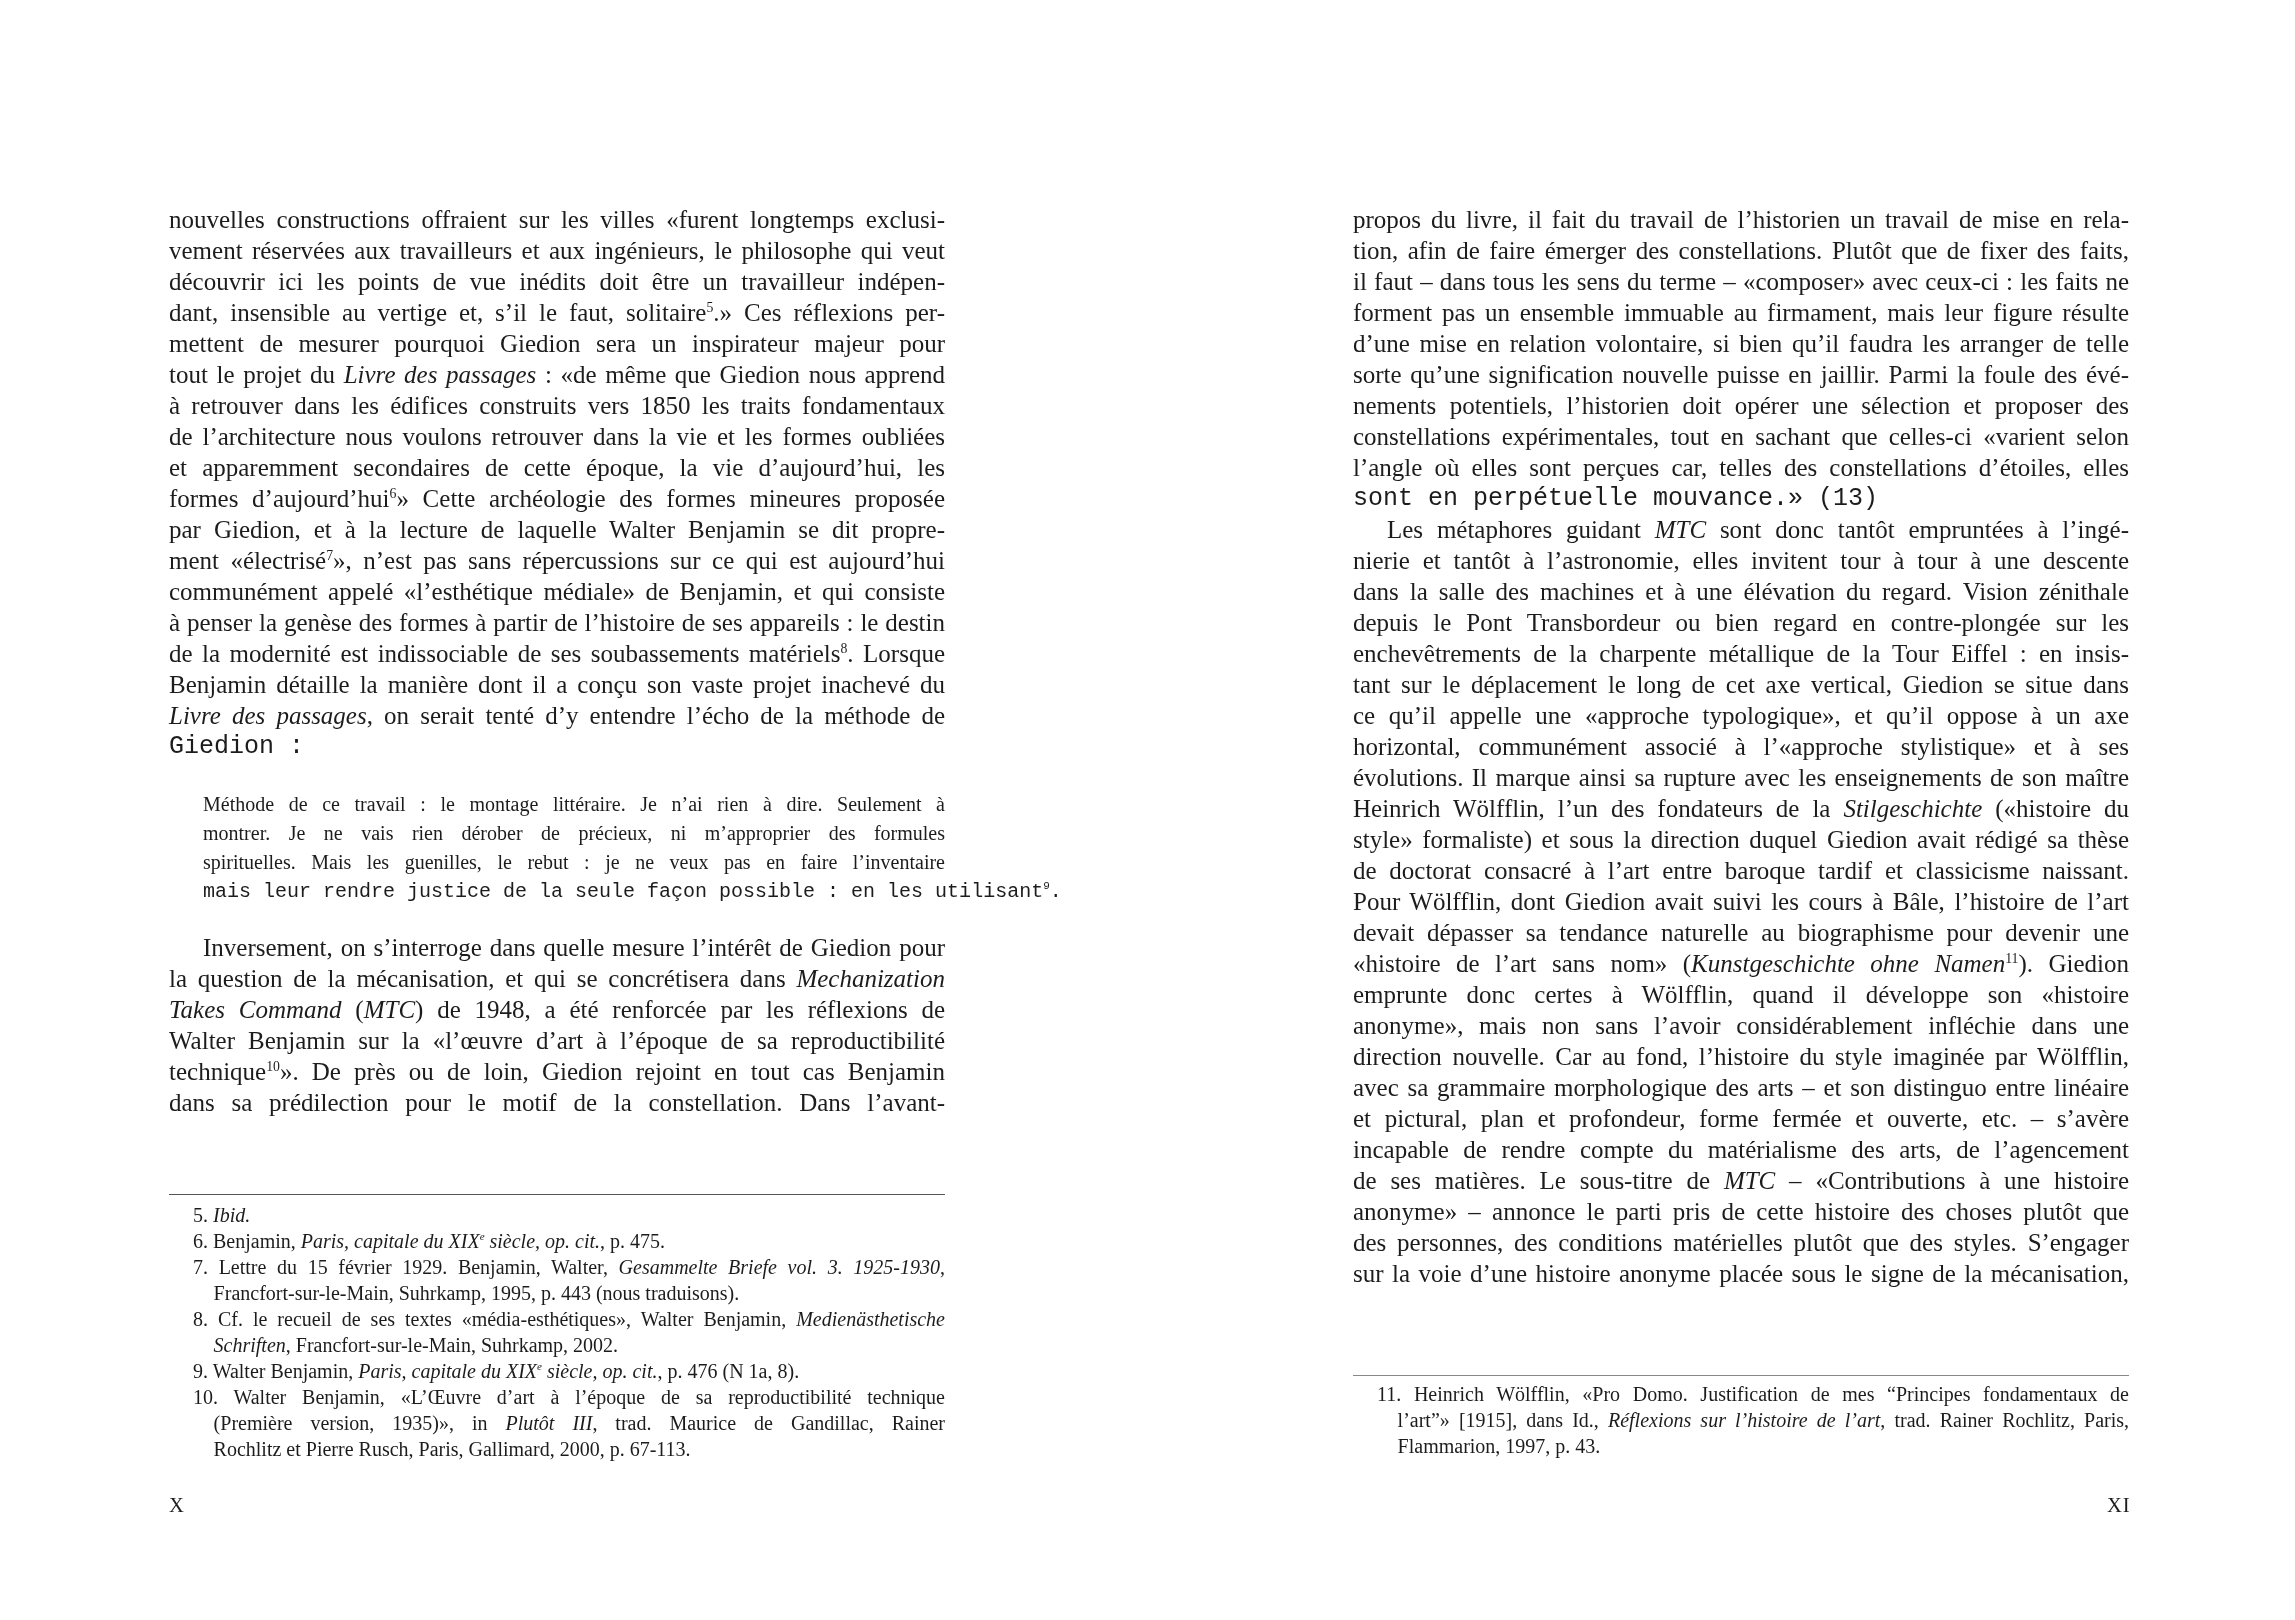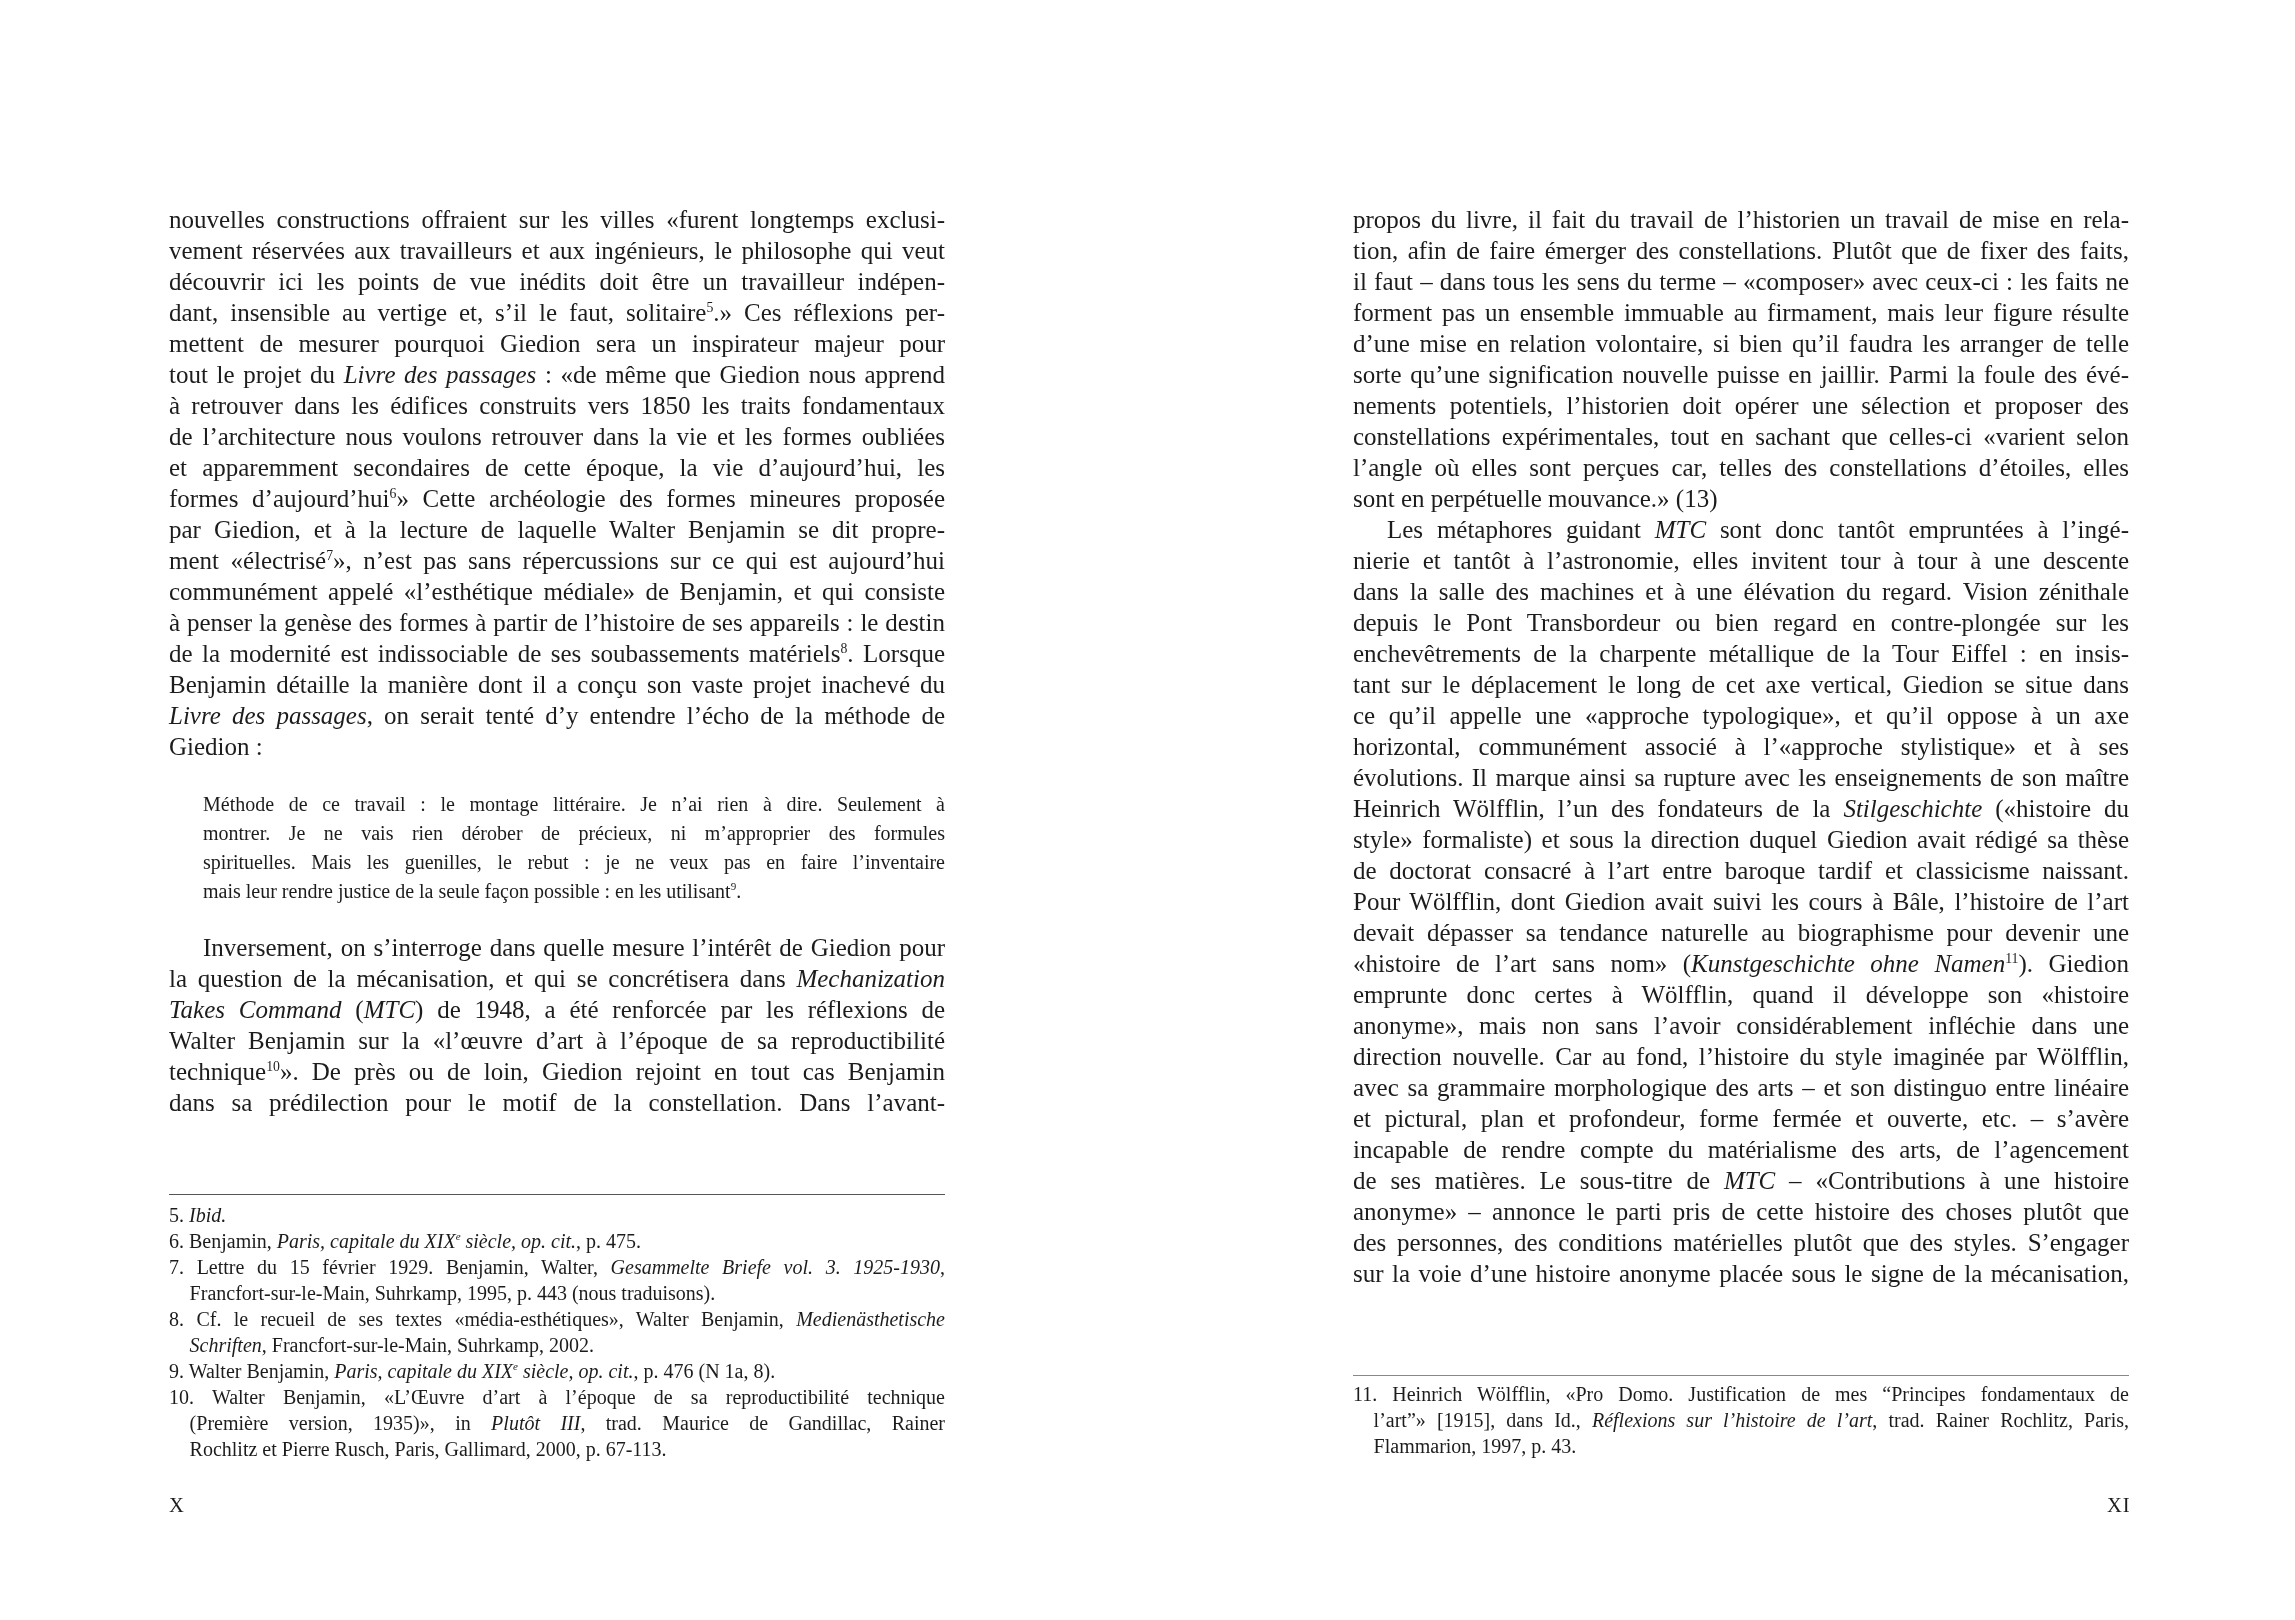--- a/index.html
+++ b/index.html
@@ -5,35 +5,35 @@
   html, body { margin: 0; padding: 0; background: #ffffff; }
   body { width: 2295px; height: 1621px; position: relative; overflow: hidden; }
   .page { position: absolute; top: 0; height: 1621px; width: 1147px; }
   .page-left { left: 0; }
   .page-right { left: 1148px; }
   .col { position: absolute; width: 776px; color: #1c1c1c; font-family: "Liberation Serif", "DejaVu Serif", serif; }
   .page-left .col { left: 169px; }
   .page-right .col { left: 205px; }
   .body-text { top: 204px; font-size: 25px; line-height: 31px; }
   .line { display: block; height: 31px; white-space: nowrap; text-align: justify; text-align-last: justify; }
-  .line.last { text-align-last: left; }
+  .line.last { text-align-last: left; font-family: Liberation Mono, monospace; }
   .line.indent { padding-left: 34px; }
   .quote { font-size: 20px; line-height: 29px; padding-left: 34px; box-sizing: border-box; }
   .quote .line { height: 29px; }
   .gap-q-before { height: 28px; }
   .gap-q-after { height: 26px; }
   em { }
   sup { font-size: 0.55em; line-height: 0; vertical-align: super; }
   .fn-rule { position: absolute; height: 0.9px; background: #555; width: 776px; }
   .page-left .fn-rule { left: 169px; top: 1194px; }
   .page-right .fn-rule { left: 205px; top: 1375px; background: #888; }
   .footnotes { font-size: 20px; line-height: 26px; }
   .page-left .footnotes { top: 1202px; }
   .page-right .footnotes { top: 1381px; }
-  .fn { display: block; }
+  .fn { display: block; margin-left: 24px; }
   .fn .fl { display: block; height: 26px; white-space: nowrap; text-align: justify; text-align-last: justify; }
   .fn .fl.cont { padding-left: 20.6px; }
   .fn .fl.last { text-align-last: left; }
   .folio { position: absolute; top: 1494px; font-family: "Liberation Serif", "DejaVu Serif", serif; font-size: 20.6px; color: #1c1c1c; letter-spacing: 0.9px; }
   .page-left .folio { left: 169px; }
   .page-right .folio { left: 959px; }
 </style>
 </head>
 <body>
 

